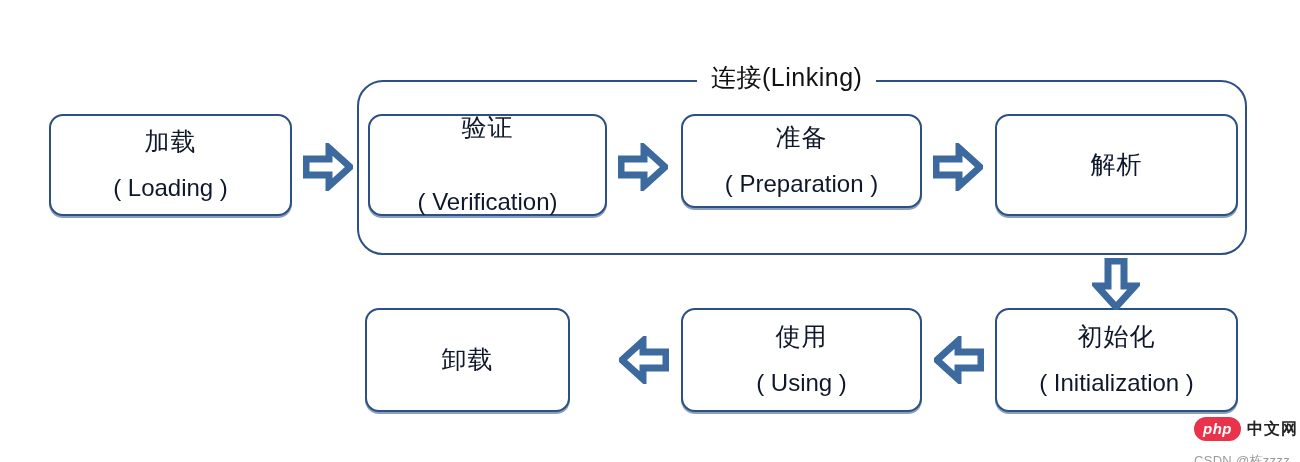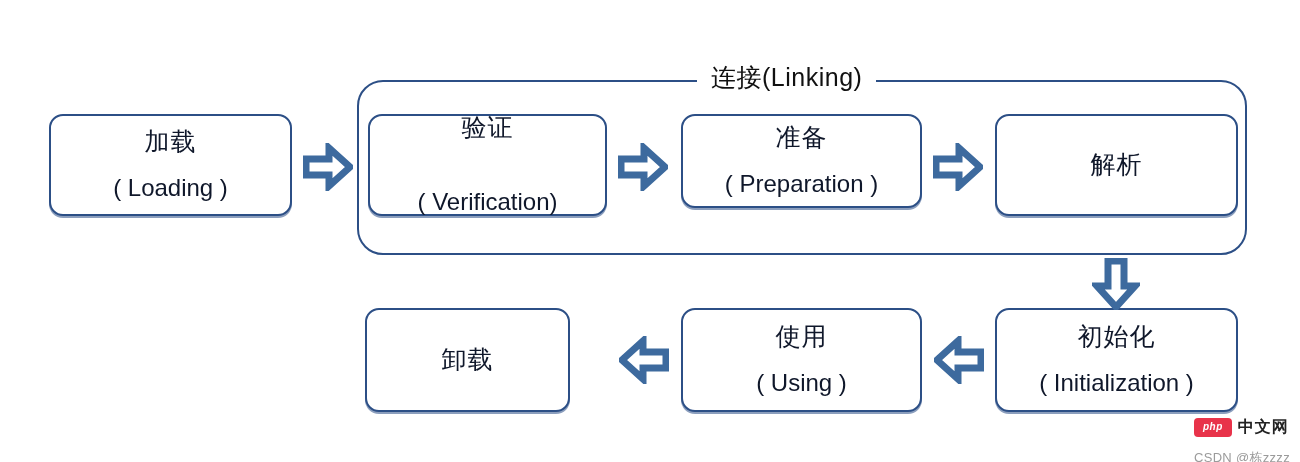--- a/index.html
+++ b/index.html
@@ -86,24 +86,24 @@
   .wm-row {
     display: flex;
     align-items: center;
     gap: 6px;
   }
   .wm-logo {
     background: #e8334a;
     color: #ffffff;
     font-style: italic;
     font-weight: bold;
-    font-size: 10px;
+    font-size: 15px;
     line-height: 1;
     padding: 4px 9px 5px 9px;
-    border-radius: 4px;
+    border-radius: 12px;
     letter-spacing: 0.5px;
   }
   .wm-cn {
     font-size: 16px;
     font-weight: bold;
     color: #222222;
     letter-spacing: 1px;
   }
   .wm-sub {
     font-size: 13px;

